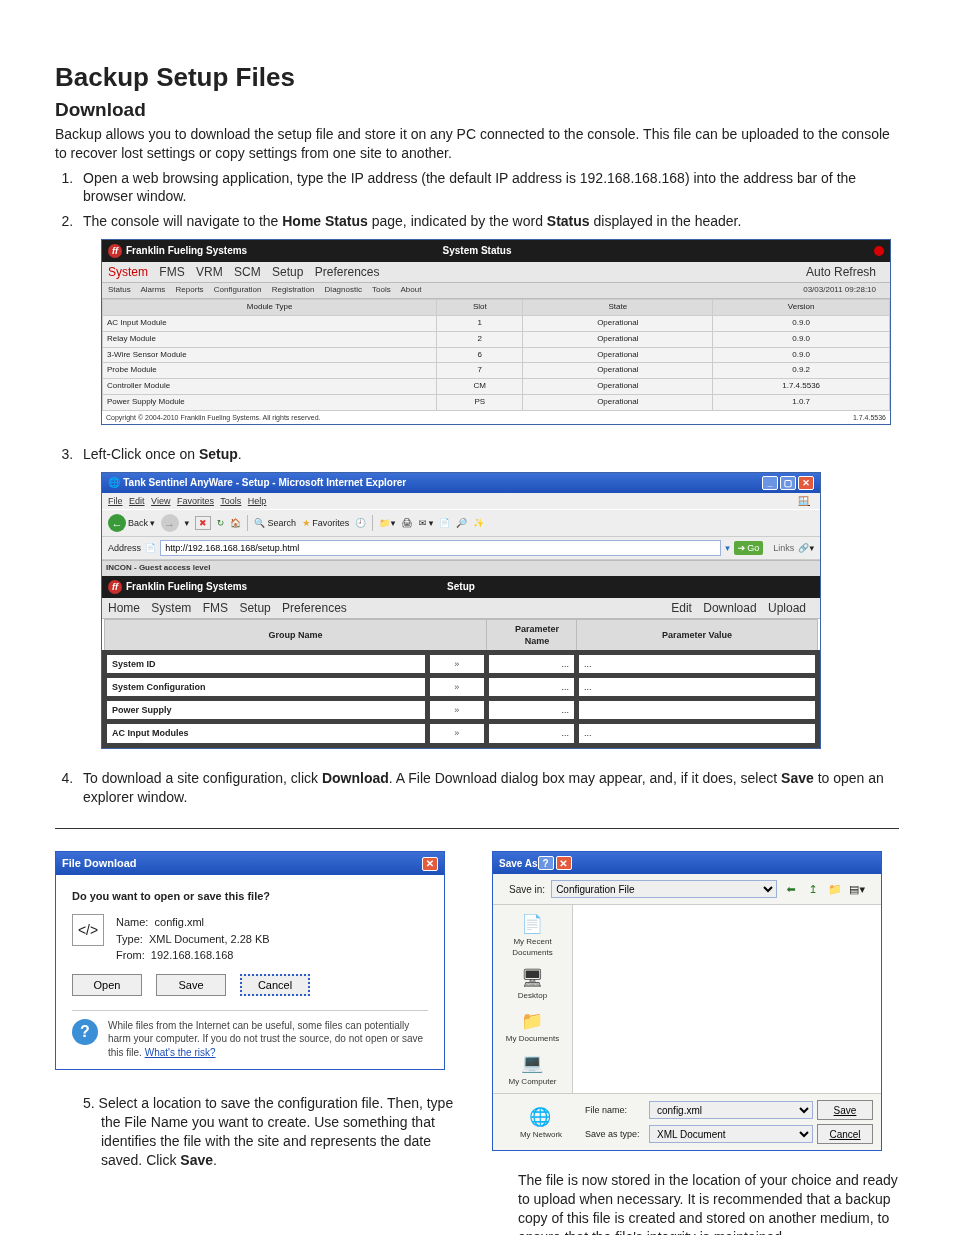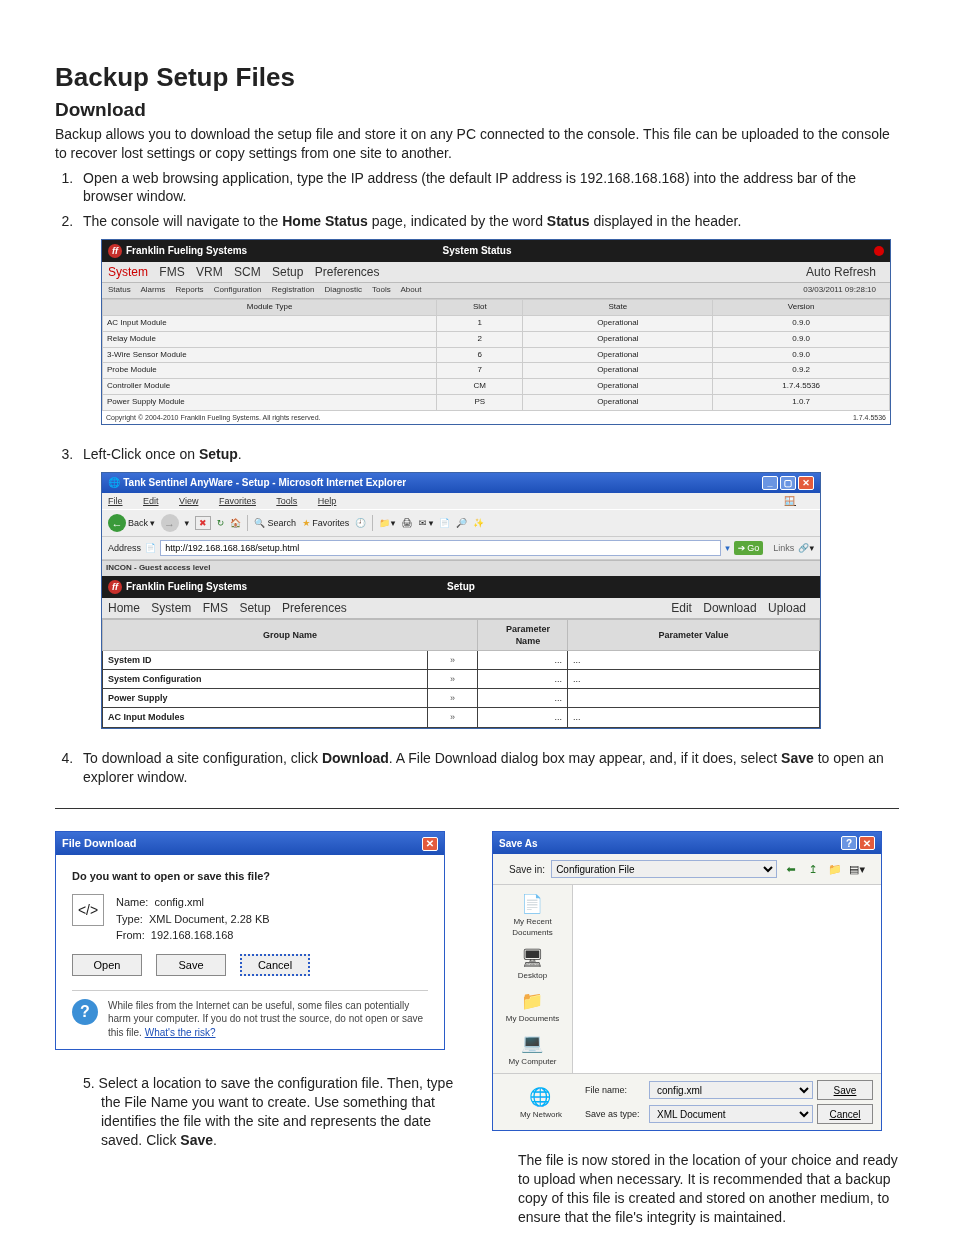--- a/index.html
+++ b/index.html
@@ -17,21 +17,21 @@
   p  { margin-bottom: 6px; }
   ol { padding-left: 22px; }
   ol li { margin-bottom: 6px; padding-left: 6px; }
   .figure { margin: 8px 0 20px 46px; }
   .win { border: 1px solid #3b63a6; background:#fff; font-size:9px; }
   .titlebar { background: linear-gradient(#3b6fd6,#1d4fb8); color:#fff; padding:3px 6px; display:flex; align-items:center; justify-content:space-between; font-size:10px; font-weight:bold;}
   .titlebar .winbtns { display:flex; gap:2px;}
   .titlebar .wbtn { width:16px;height:14px;border:1px solid #fff;border-radius:2px;display:flex;align-items:center;justify-content:center;font-size:9px;background:#6a95e2;}
   .titlebar .wbtn.close{background:#e45b3c;}
   .menubar { background:#efefef; padding:2px 6px; font-size:9px; color:#333; }
-  .menubar span{margin-right:18px; text-decoration:underline;}
+  .menubar span{margin-right:4px; text-decoration:underline;}
   .toolbar { background:#eee; border-top:1px solid #fff;border-bottom:1px solid #ccc; padding:4px 6px; display:flex; align-items:center; gap:6px; font-size:9px;}
   .tbtn{display:inline-flex;align-items:center;gap:2px;}
   .circleicon{width:18px;height:18px;border-radius:50%;display:inline-flex;align-items:center;justify-content:center;color:#fff;font-weight:bold;font-size:11px;}
   .addrbar{background:#eee;padding:3px 6px;display:flex;align-items:center;gap:4px;font-size:9px;border-bottom:1px solid #ccc;}
   .addrbar input{flex:1;height:16px;font-size:9px;padding:0 4px;border:1px solid #9cb0d8;}
   .gobtn{background:#5ba83b;color:#fff;border-radius:2px;padding:1px 4px;font-size:9px;display:inline-flex;align-items:center;gap:2px;}
   .darkhdr{background:#1c1c1c;color:#fff;font-weight:bold;font-size:10px;padding:4px 6px;display:flex;align-items:center;justify-content:space-between;}
   .darkhdr .reddot{width:10px;height:10px;border-radius:50%;background:#d80000;}
   .darkhdr2{background:#1c1c1c;color:#fff;font-weight:bold;font-size:10px;padding:4px 6px;text-align:center;position:relative;}
   .ffslogo{width:14px;height:14px;border-radius:50%;background:#c7302b;display:inline-flex;align-items:center;justify-content:center;color:#fff;font-size:9px;margin-right:4px;font-style:italic;}
@@ -43,21 +43,21 @@
   table.data{width:100%;border-collapse:collapse;font-size:8px;}
   table.data th, table.data td{border:1px solid #ccc;padding:2px 4px;text-align:left;background:#f3f3f3;}
   table.data th{background:#dcdcdc;font-weight:normal;text-align:center;}
   table.data td.c{text-align:center;}
   .greystrip{background:#ddd;font-size:8px;padding:2px 4px;color:#333;border-top:1px solid #bbb;}
   .copyright{font-size:7px;padding:2px 4px;color:#333;display:flex;justify-content:space-between;}
 
   
   .setupTbl{width:100%;border-collapse:collapse;font-size:9px;}
   .setupTbl th{background:#dcdcdc;border:1px solid #bbb;padding:3px 5px;font-weight:bold;text-align:center;}
-  .setupTbl td{border:1px solid #404040;padding:3px 5px;background:#fff;}
+  .setupTbl td{border:5px solid #404040;padding:3px 5px;background:#fff;}
   .setupTbl td.group{font-weight:bold;white-space:nowrap;}
   .setupTbl td.exp{text-align:center;color:#555;}
 
   
   .twocol{display:flex;gap:30px;align-items:flex-start;margin-top:20px;margin-bottom:20px;}
   .col{flex:1;}
   .indent-p{padding-left:46px;text-indent:-18px;}
   .indent-body{padding-left:46px;}
 
   
@@ -70,21 +70,21 @@
   .dlgMeta{font-size:11px;line-height:1.5;}
   .dlgBtns{display:flex;justify-content:flex-start;gap:14px;margin:8px 0 14px 0;}
   .dlgBtns button{width:70px;height:22px;font-size:11px;border:1px solid #888;background:#efefef;}
   .dlgBtns button.def{border:2px dotted #2a5bc7;}
   .dlgWarn{border-top:1px solid #ccc;padding-top:8px;display:flex;gap:10px;font-size:10px;color:#444;}
   .dlgWarnIcon{width:26px;height:26px;border-radius:50%;background:#3b8fd6;color:#fff;display:flex;align-items:center;justify-content:center;font-size:16px;font-weight:bold;flex-shrink:0;}
   .dlgWarn a{color:#1d4fb8;text-decoration:underline;}
 
   
   .save{border:1px solid #2a5bc7;width:390px;font-size:10px;background:#fff;}
-  .saveTitle{background:linear-gradient(#3b6fd6,#1d4fb8);color:#fff;font-weight:bold;padding:4px 6px;display:flex;justify-content:space-between;align-items:center;}
+  .saveTitle{background:linear-gradient(#3b6fd6,#1d4fb8);color:#fff;font-weight:bold;padding:4px 6px;display:flex;align-items:center;}
   .saveTitle .help{width:16px;height:14px;border:1px solid #fff;border-radius:2px;background:#6a95e2;display:flex;align-items:center;justify-content:center;font-size:10px;}
   .saveTop{background:#f4f4f0;padding:6px 16px;display:flex;align-items:center;gap:6px;border-bottom:1px solid #ccc;}
   .saveTop select{flex:1;height:18px;font-size:10px;border:1px solid #9cb0d8;}
   .saveTop .navico{width:16px;height:16px;display:inline-flex;align-items:center;justify-content:center;font-size:11px;}
   .saveMain{display:flex;min-height:180px;}
   .saveSide{width:80px;background:#f4f4f0;border-right:1px solid #ccc;display:flex;flex-direction:column;align-items:center;padding:6px 2px;gap:6px;}
   .sideItm{display:flex;flex-direction:column;align-items:center;font-size:8px;color:#333;text-align:center;}
   .sideIco{width:30px;height:26px;display:flex;align-items:center;justify-content:center;font-size:18px;}
   .saveList{flex:1;background:#fff;}
   .saveBottom{background:#f4f4f0;padding:6px 8px;display:grid;grid-template-columns:80px 60px 1fr 56px;gap:4px;align-items:center;border-top:1px solid #ccc;}

